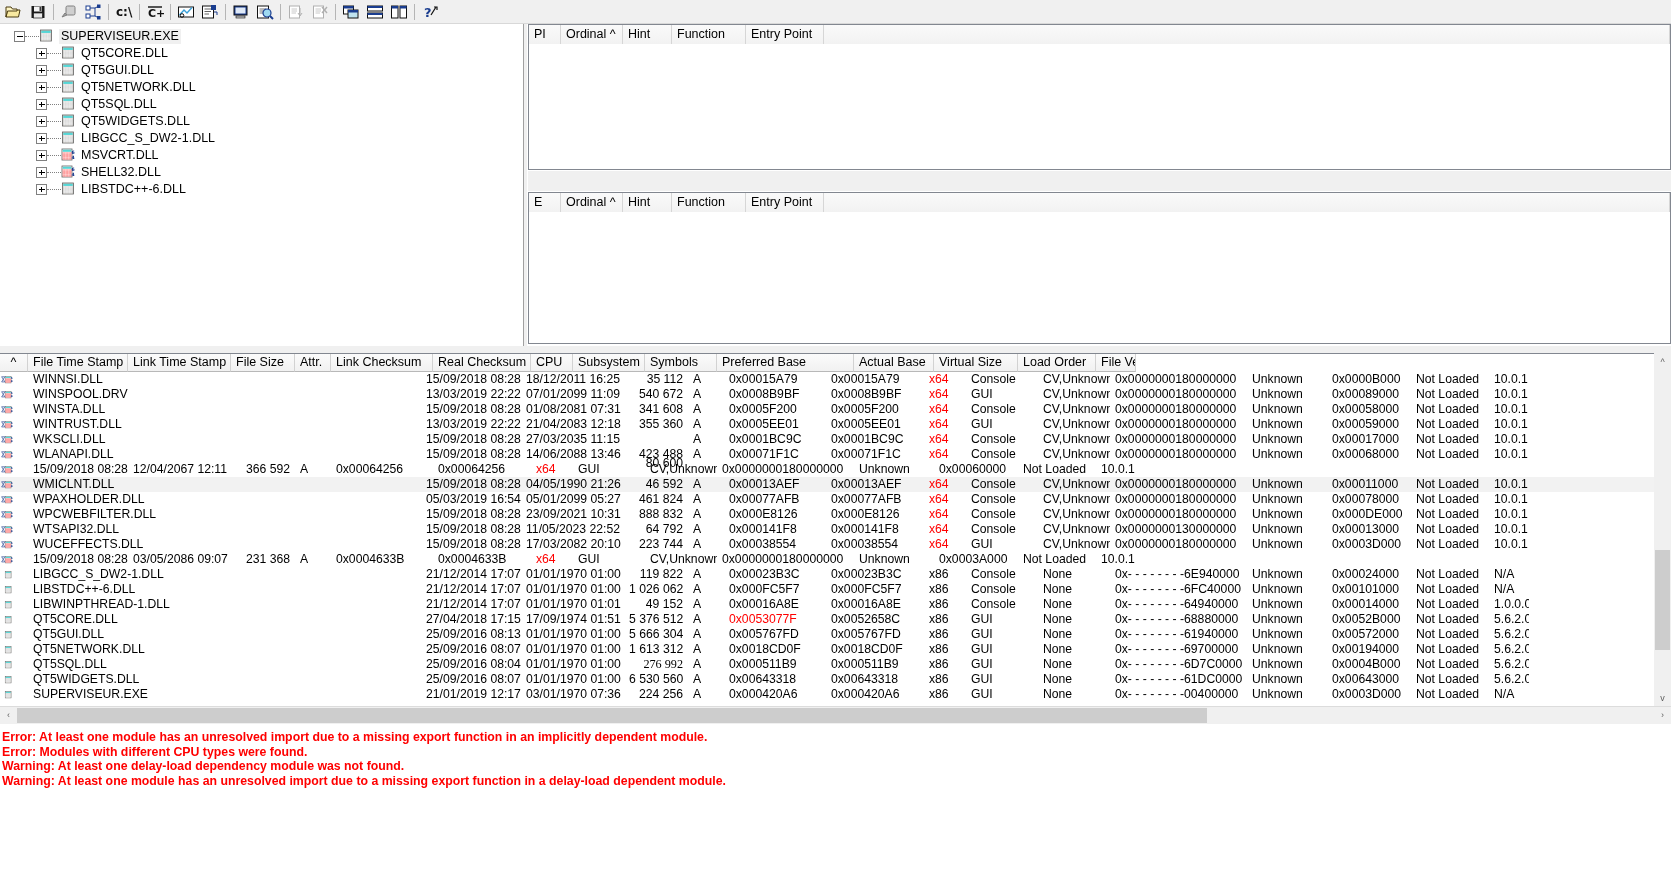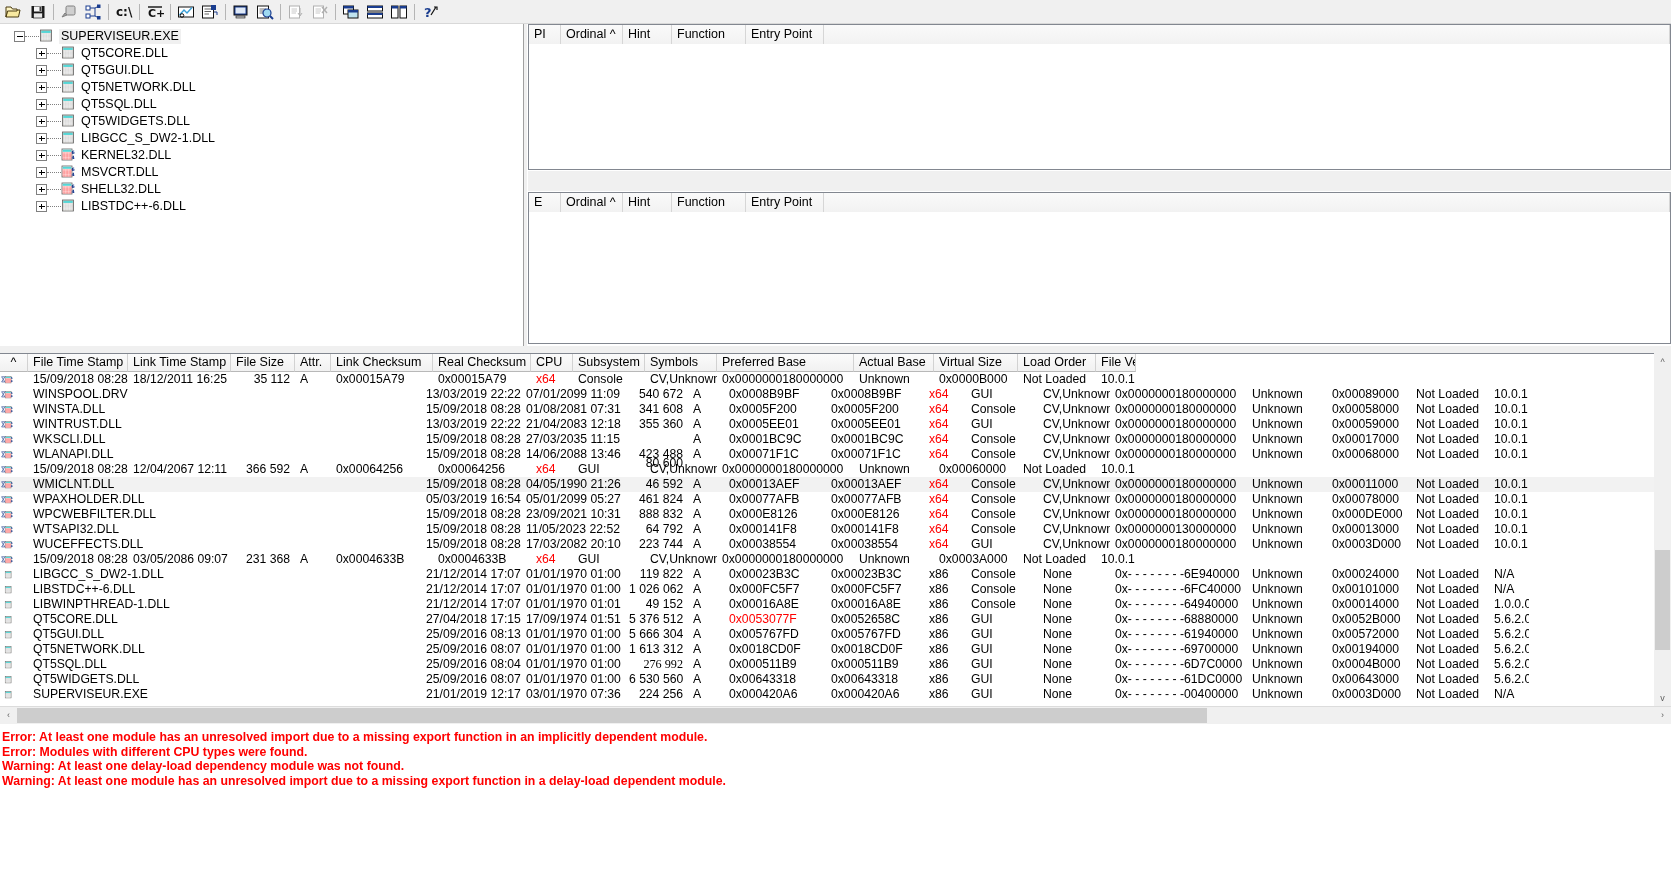--- a/index.html
+++ b/index.html
@@ -362,34 +362,20 @@
           <span class="expander plus"></span>
           <span class="dotline"></span>
           <span><svg class="ico" viewBox="0 0 15 13">
               <rect x="1.5" y="1" width="11" height="11" fill="#d4d0c8" stroke="#606060" stroke-width="0.8"></rect>
               <rect x="2.3" y="1.8" width="9.4" height="2.2" fill="#56d6d6"></rect>
               <rect x="2.3" y="4.4" width="9.4" height="6.9" fill="#c8c8c8"></rect>
               <path d="M2.3 4.4 h9.4 M2.3 5.7 h9.4 M2.3 7.0 h9.4 M2.3 8.3 h9.4 M2.3 9.6 h9.4 M2.3 10.9 h9.4" stroke="#ffffff" stroke-width="0.45"></path>
               <path d="M3.6 4.4 v6.9 M5.2 4.4 v6.9 M6.8 4.4 v6.9 M8.4 4.4 v6.9 M10.0 4.4 v6.9" stroke="#ffffff" stroke-width="0.45"></path>
             </svg></span>
           <span class="tlabel">LIBGCC_S_DW2-1.DLL</span>
-        </div>
-        <div class="tnode" style="padding-left:30px;">
-          <span class="expander plus"></span>
-          <span class="dotline"></span>
-          <span><svg class="ico" viewBox="0 0 15 13">
-              <rect x="1" y="1" width="10" height="11" fill="#ffffff" stroke="#606060" stroke-width="0.8"></rect>
-              <rect x="1.7" y="1.7" width="8.6" height="2.2" fill="#56d6d6"></rect>
-              <rect x="1.7" y="4.3" width="8.6" height="7.2" fill="#ff4a4a"></rect>
-              <path d="M1.7 4.3 h8.6 M1.7 5.6 h8.6 M1.7 6.9 h8.6 M1.7 8.2 h8.6 M1.7 9.5 h8.6 M1.7 10.8 h8.6" stroke="#ffffff" stroke-width="0.5"></path>
-              <path d="M2.9 4.3 v7.2 M4.4 4.3 v7.2 M5.9 4.3 v7.2 M7.4 4.3 v7.2 M8.9 4.3 v7.2" stroke="#ffffff" stroke-width="0.5"></path>
-              <text x="10.6" y="5.6" font-family="DejaVu Sans" font-size="4.6" font-weight="bold" fill="#0b2d87">6</text>
-              <text x="10.6" y="10.8" font-family="DejaVu Sans" font-size="4.6" font-weight="bold" fill="#0b2d87">4</text>
-            </svg></span>
-          <span class="tlabel">KERNEL32.DLL</span>
         </div>
         <div class="tnode" style="padding-left:30px;">
           <span class="expander plus"></span>
           <span class="dotline"></span>
           <span><svg class="ico" viewBox="0 0 15 13">
               <rect x="1" y="1" width="10" height="11" fill="#ffffff" stroke="#606060" stroke-width="0.8"></rect>
               <rect x="1.7" y="1.7" width="8.6" height="2.2" fill="#56d6d6"></rect>
               <rect x="1.7" y="4.3" width="8.6" height="7.2" fill="#ff4a4a"></rect>
               <path d="M1.7 4.3 h8.6 M1.7 5.6 h8.6 M1.7 6.9 h8.6 M1.7 8.2 h8.6 M1.7 9.5 h8.6 M1.7 10.8 h8.6" stroke="#ffffff" stroke-width="0.5"></path>
               <path d="M2.9 4.3 v7.2 M4.4 4.3 v7.2 M5.9 4.3 v7.2 M7.4 4.3 v7.2 M8.9 4.3 v7.2" stroke="#ffffff" stroke-width="0.5"></path>
@@ -481,20 +467,21 @@
               <path d="M1 1 h5 l-2.5 4 l2.5 4 h-5 l2.5 -4 z" fill="none" stroke="#0b2d87" stroke-width="0.9"></path>
               <rect x="6.5" y="0.5" width="9" height="10" fill="#ffffff" stroke="#606060" stroke-width="0.8"></rect>
               <rect x="7.1" y="1.1" width="7.8" height="2" fill="#56d6d6"></rect>
               <rect x="7.1" y="3.4" width="7.8" height="6.6" fill="#ff4a4a"></rect>
               <path d="M7.1 3.4 h7.8 M7.1 4.6 h7.8 M7.1 5.8 h7.8 M7.1 7.0 h7.8 M7.1 8.2 h7.8 M7.1 9.4 h7.8" stroke="#ffffff" stroke-width="0.45"></path>
               <path d="M8.1 3.4 v6.6 M9.5 3.4 v6.6 M10.9 3.4 v6.6 M12.3 3.4 v6.6 M13.7 3.4 v6.6" stroke="#ffffff" stroke-width="0.45"></path>
               <text x="15" y="5" font-family="DejaVu Sans" font-size="4.2" font-weight="bold" fill="#0b2d87">6</text>
               <text x="15" y="9.6" font-family="DejaVu Sans" font-size="4.2" font-weight="bold" fill="#0b2d87">4</text>
             </svg>
           </div>
+          <div class="mcell" style="width:393px;">WINNSI.DLL</div>
           <div class="mcell" style="width:100px;">15/09/2018 08:28</div>
           <div class="mcell" style="width:103px;">18/12/2011 16:25</div>
           <div class="mcell r" style="width:64px;">35 112</div>
           <div class="mcell" style="width:36px;">A</div>
           <div class="mcell" style="width:102px;">0x00015A79</div>
           <div class="mcell" style="width:98px;">0x00015A79</div>
           <div class="mcell red" style="width:42px;">x64</div>
           <div class="mcell" style="width:72px;">Console</div>
           <div class="mcell" style="width:72px;">CV,Unknown</div>
           <div class="mcell" style="width:137px;">0x0000000180000000</div>

